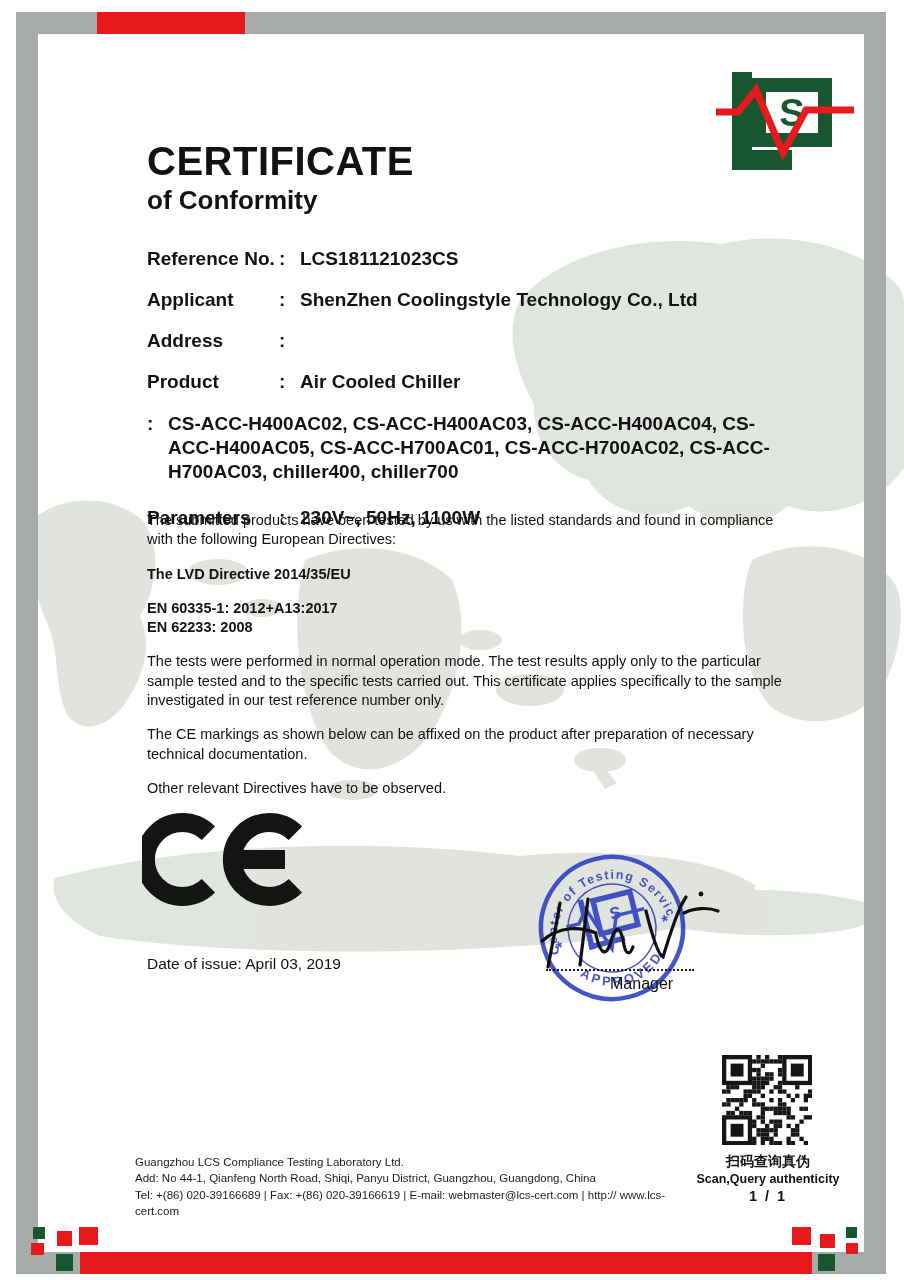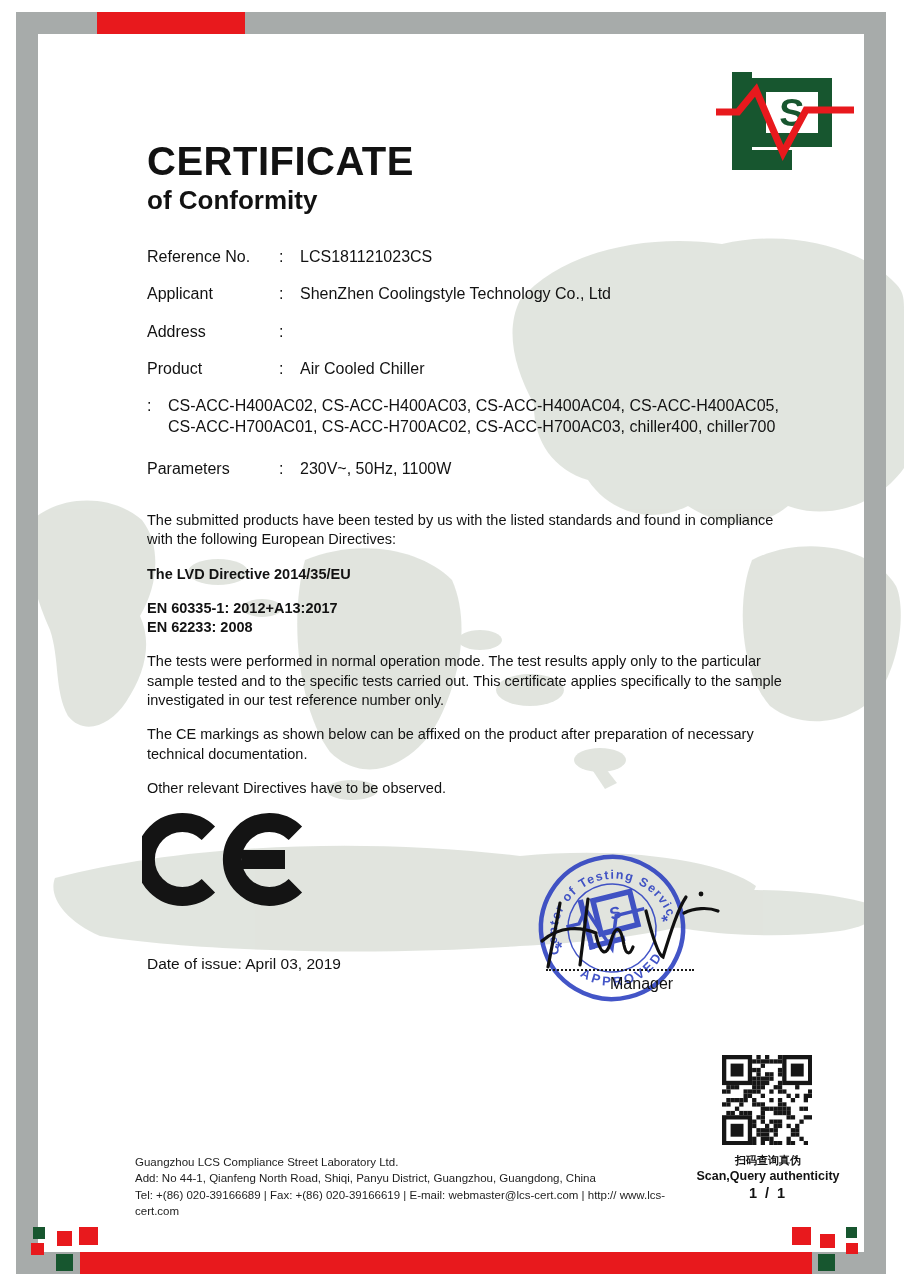--- a/index.html
+++ b/index.html
@@ -20,21 +20,21 @@
   .bottom-red-bar{left:80px;top:1252px;width:732px;height:22px;z-index:2;}
   .sq{z-index:3;}
   
   .map{left:0;top:0;z-index:0;pointer-events:none;}
   
   .content{z-index:1;}
   .title-block{left:147px;top:141px;z-index:1;}
   .title1{font-size:40px;font-weight:bold;letter-spacing:.5px;line-height:1;}
   .title2{font-size:26px;font-weight:bold;margin-top:6px;line-height:1;}
   .fields{left:147px;top:247px;width:648px;z-index:1;}
-  .frow{display:flex;font-weight:normal;font-size:16px;line-height:1.27;margin-bottom:17px;}
+  .frow{display:flex;font-weight:bold;font-size:19px;line-height:1.27;margin-bottom:17px;}
   .frow.gap{margin-top:22px;}
   .flabel{width:132px;flex:none;}
   .fcolon{width:21px;flex:none;}
   .fvalue{flex:1;}
   .bodytext{left:147px;top:511px;width:652px;font-size:14.5px;line-height:1.33;z-index:1;}
   .bodytext p{margin:0 0 15px 0;}
   .b{font-weight:bold;}
   .date{left:147px;top:955px;font-size:15.5px;font-weight:normal;z-index:2;}
   
   .stamp{left:532px;top:845px;z-index:2;}
@@ -42,21 +42,21 @@
   .sig-dots{left:546px;top:969px;width:148px;height:0;border-bottom:2.5px dotted #1a1a1a;z-index:3;}
   .manager{left:610px;top:975px;font-size:16px;z-index:3;}
   
   .ce{left:142px;top:806px;z-index:1;}
   
   .logo{left:716px;top:63px;z-index:2;}
   
   .footer-left{left:135px;top:1154px;width:560px;font-size:11.5px;line-height:1.42;color:#1d1d1d;z-index:2;}
   .qr-wrap{left:722px;top:1055px;z-index:2;}
   .qr-captions{left:668px;top:1153px;width:200px;text-align:center;font-weight:bold;z-index:2;}
-  .qr-cn{font-size:11px;}
+  .qr-cn{font-size:14px;}
   .qr-en{font-size:12.5px;margin-top:1px;}
   .pageno{font-size:14.5px;letter-spacing:2px;margin-top:2px;}
 </style>
 </head>
 <body>
 
 <svg class="abs map" width="904" height="1280" viewBox="0 0 904 1280">
   <g fill="#d7dcd4" opacity="0.75">
 
     <path d="M520,300 C560,252 645,233 722,244 C792,228 862,248 896,284 C904,292 904,300 904,312 L904,468 C878,505 828,521 788,506 C758,531 718,526 688,506 C648,526 608,510 588,480 C553,470 533,440 534,404 C514,368 505,330 520,300 Z"></path>
@@ -197,21 +197,21 @@
     <path d="M58,50 C62,68 68,74 73,56 C78,38 83,42 86,60 C88,70 92,70 95,62"></path>
     <path d="M108,26 C114,50 120,70 125,72 C133,46 140,24 148,12"></path>
     <path d="M146,28 C156,23 170,22 180,26"></path>
   </g>
   <circle cx="163" cy="9" r="2.4" fill="#101010"></circle>
 </svg>
 <div class="abs sig-dots"></div>
 <div class="abs manager content">Manager</div>
 
 <div class="abs footer-left content">
-  <div>Guangzhou LCS Compliance Street Laboratory Ltd.</div>
+  <div>Guangzhou LCS Compliance Testing Laboratory Ltd.</div>
   <div>Add: No 44-1, Qianfeng North Road, Shiqi, Panyu District, Guangzhou, Guangdong, China</div>
   <div>Tel: +(86) 020-39166689  |  Fax: +(86) 020-39166619  |  E-mail: webmaster@lcs-cert.com  |  http:// www.lcs-cert.com</div>
 </div>
 
 <div class="abs qr-wrap"><svg width="90.3" height="90.3">
       <rect x="0" y="0" width="90.3" height="90.3" fill="#ffffff"></rect>
       <rect x="34.4" y="0" width="4.3" height="4.3" fill="#161616"></rect>
       <rect x="43" y="0" width="4.3" height="4.3" fill="#161616"></rect>
       <rect x="55.9" y="0" width="4.3" height="4.3" fill="#161616"></rect>
       <rect x="30.099999999999998" y="4.3" width="4.3" height="4.3" fill="#161616"></rect>

